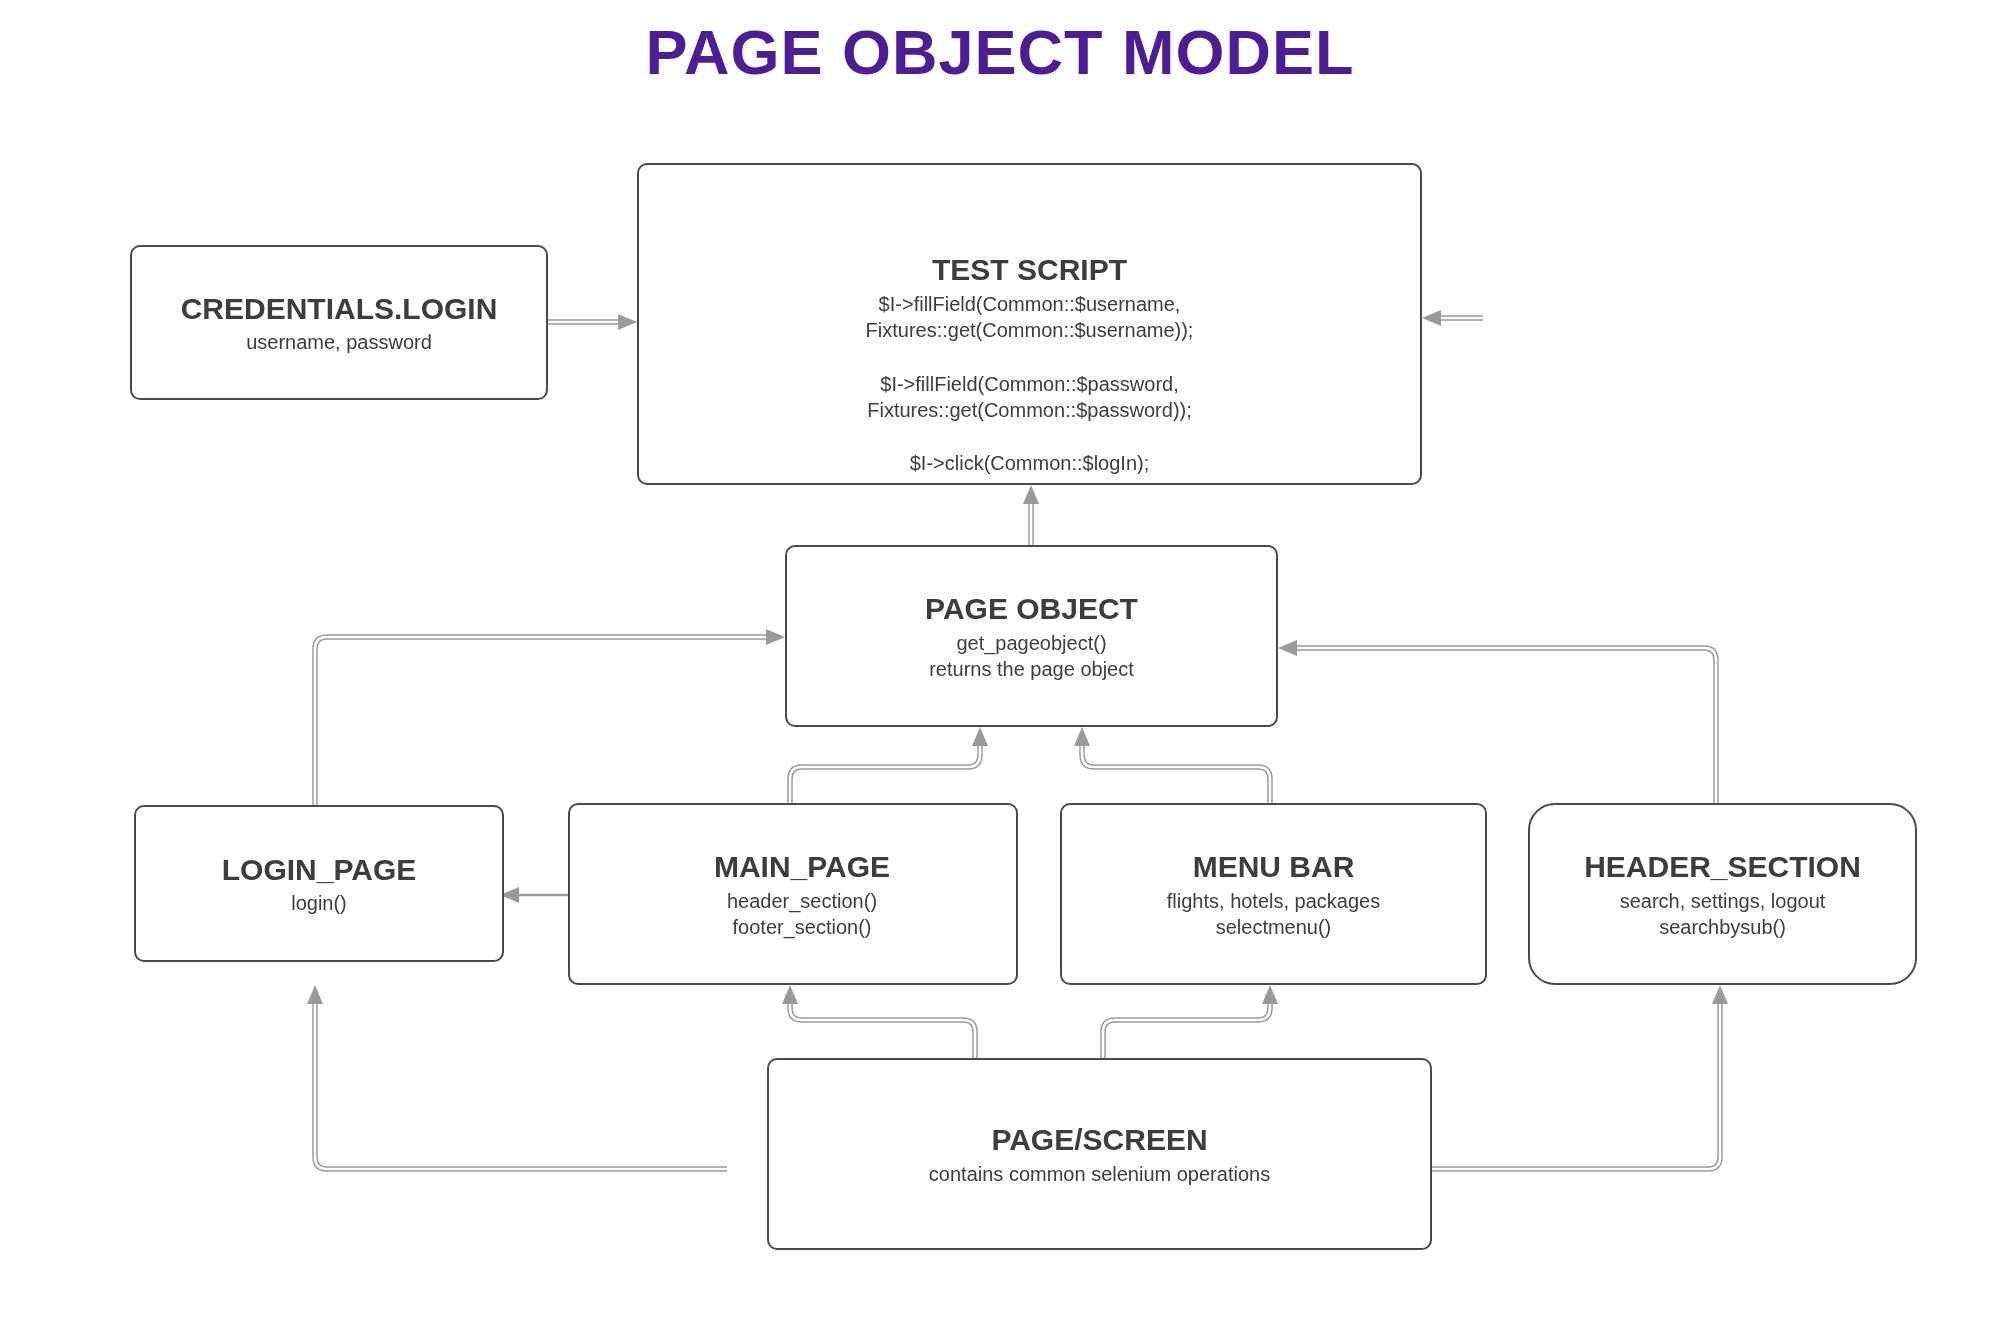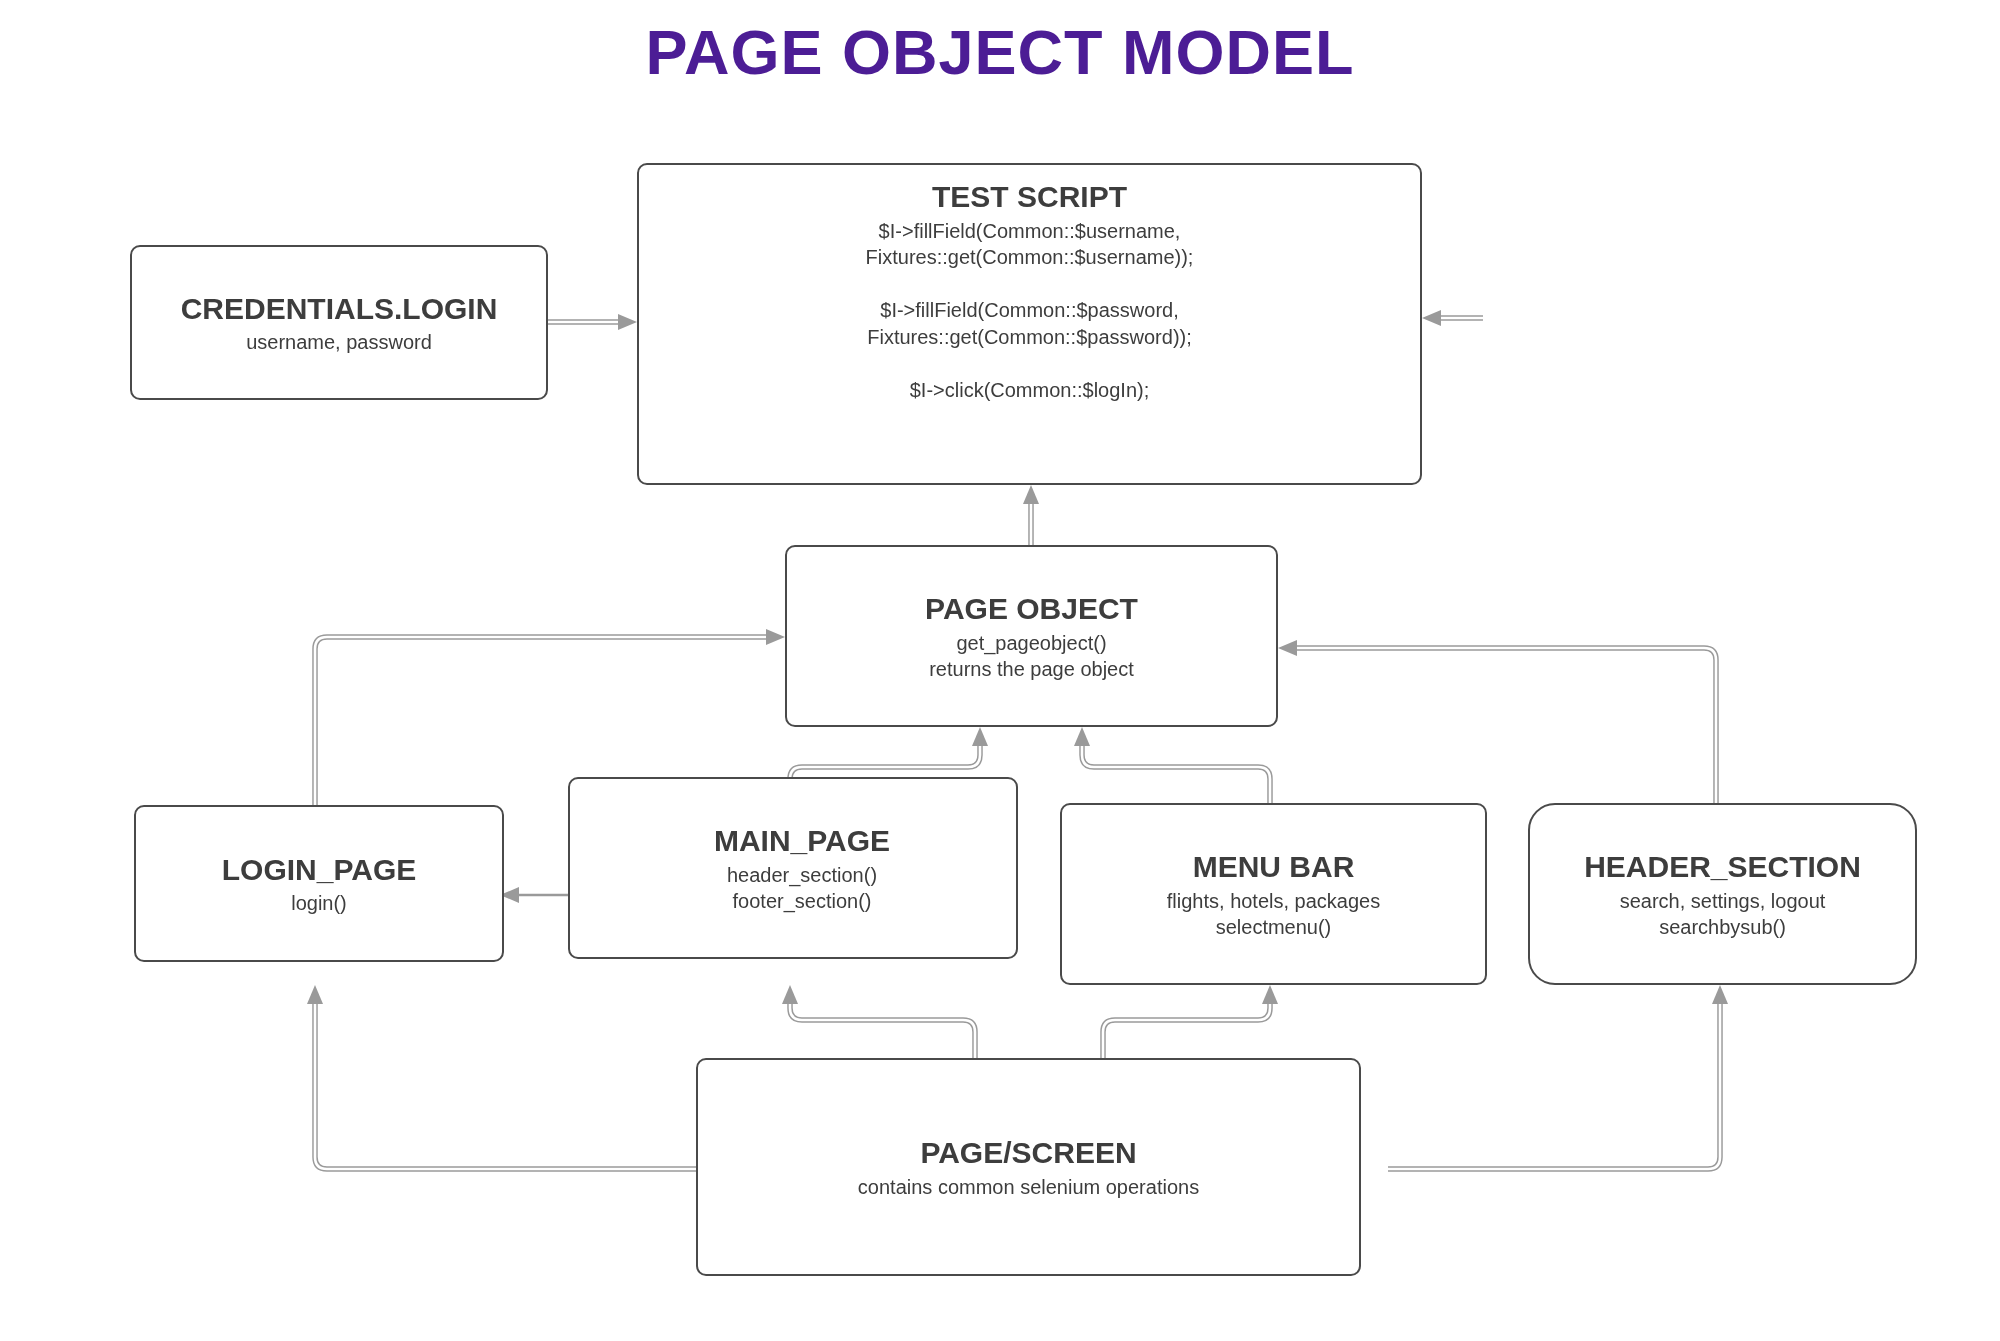--- a/index.html
+++ b/index.html
@@ -16,21 +16,21 @@
   .edge-single{fill:none;stroke:#9a9a9a;stroke-width:2.6;}
   .edge-head{fill:#9a9a9a;stroke:none;}
   .node{
     position:absolute;background:#ffffff;border:2.5px solid #4a4a4a;
     border-radius:10px;box-sizing:border-box;
     display:flex;flex-direction:column;justify-content:center;align-items:center;
     text-align:center;padding:6px 14px;
   }
   .node-title{font-size:30px;font-weight:bold;color:#3d3d3d;line-height:1.35;}
   .node-line{font-size:20px;color:#3d3d3d;line-height:1.33;min-height:1.33em;}
-  .node.top-align{justify-content:flex-start;padding-top:12px;}
+  .node.top-align{justify-content:flex-end;padding-top:12px;}
 </style>
 </head>
 <body>
 
 <div class="canvas">
 
   <div class="diagram-title">PAGE OBJECT MODEL</div>
 
   <svg class="edges" viewBox="0 0 2000 1341" aria-hidden="true">
 
@@ -128,36 +128,36 @@
     <div class="node-title">PAGE OBJECT</div>
     <div class="node-line">get_pageobject()</div>
     <div class="node-line">returns the page object</div>
   </div>
 
   <div class="node" style="left:134px;top:805px;width:370px;height:157px;">
     <div class="node-title">LOGIN_PAGE</div>
     <div class="node-line">login()</div>
   </div>
 
-  <div class="node" style="left:568px;top:777px;width:450px;height:182px;padding-left:32px;">
+  <div class="node" style="left:568px;top:803px;width:450px;height:182px;padding-left:32px;">
     <div class="node-title">MAIN_PAGE</div>
     <div class="node-line">header_section()</div>
     <div class="node-line">footer_section()</div>
   </div>
 
   <div class="node" style="left:1060px;top:803px;width:427px;height:182px;">
     <div class="node-title">MENU BAR</div>
     <div class="node-line">flights, hotels, packages</div>
     <div class="node-line">selectmenu()</div>
   </div>
 
   <div class="node" style="left:1528px;top:803px;width:389px;height:182px;border-radius:27px;">
     <div class="node-title">HEADER_SECTION</div>
     <div class="node-line">search, settings, logout</div>
     <div class="node-line">searchbysub()</div>
   </div>
 
-  <div class="node" style="left:696px;top:1058px;width:665px;height:218px;">
+  <div class="node" style="left:767px;top:1058px;width:665px;height:192px;">
     <div class="node-title">PAGE/SCREEN</div>
     <div class="node-line">contains common selenium operations</div>
   </div>
 
 </div>
 
 </body></html>

